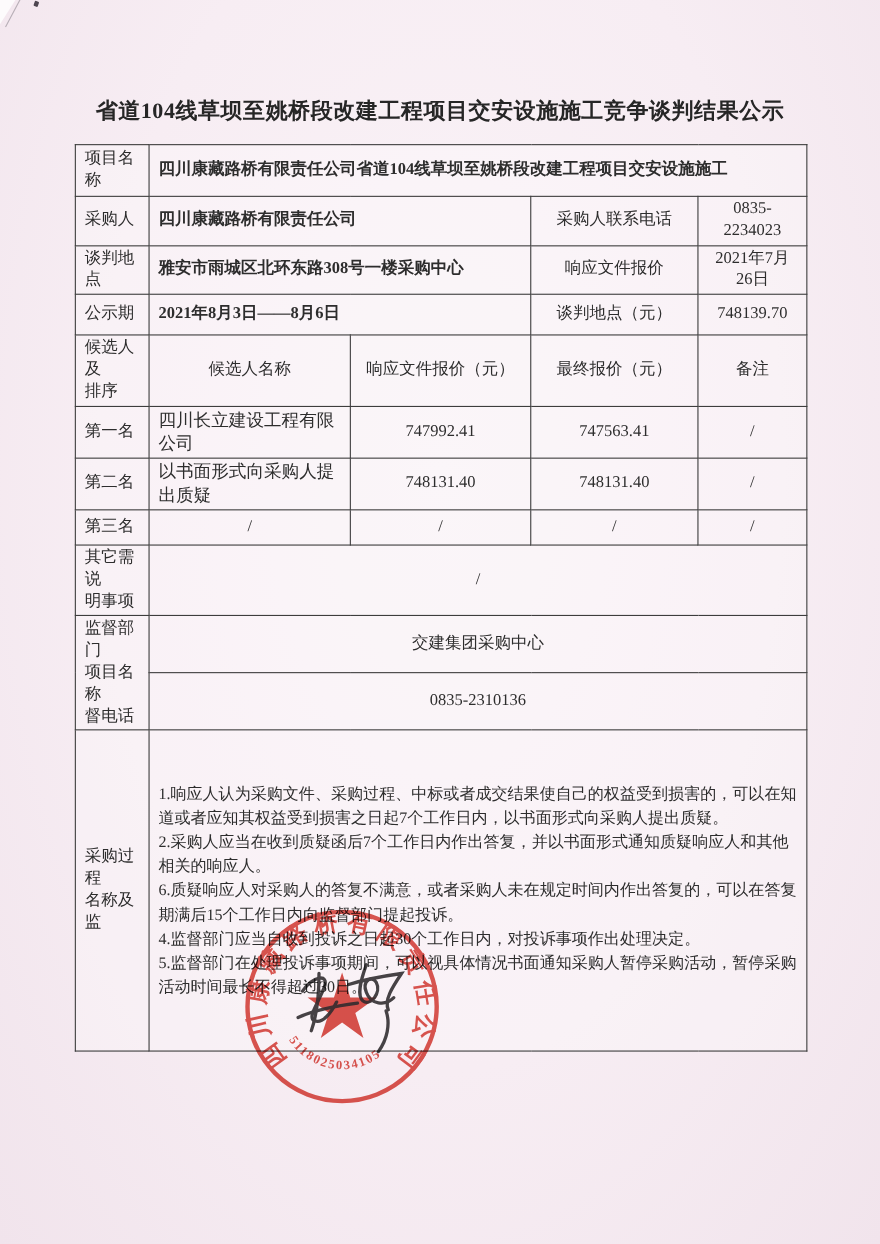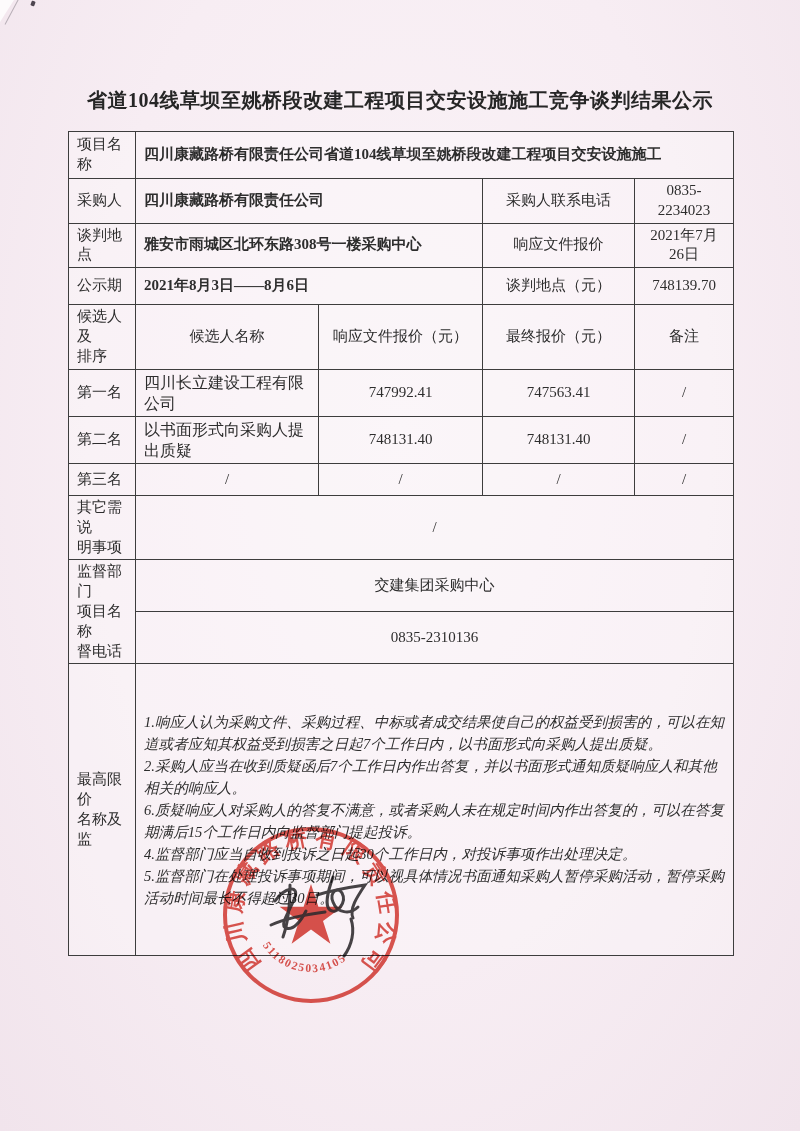--- a/index.html
+++ b/index.html
@@ -29,21 +29,21 @@
     border:1px solid #3d3d3d;
     padding:2px 8px;vertical-align:middle;line-height:1.32;
     overflow:hidden;
   }
   td.lab{padding:2px 3px 2px 6px;}
   .c{text-align:center;}
   .name-cell{font-size:16px;padding:2px 5px;}
   .val{padding-left:9px;font-weight:bold;}
   .line{display:block;}
   .sup-lab{padding:2px 2px;}
-  .notes-cell{padding:6px 10px;font-style:italic;}
+  .notes-cell{padding:6px 10px;}
   .notes{line-height:22px;font-size:14.6px;}
   .sig-label{
     position:absolute;left:72px;top:888px;font-size:17px;letter-spacing:0.5px;color:#2b2b2b;
   }
   .seal{
     position:absolute;left:195px;top:815px;width:240px;height:210px;
     mix-blend-mode:multiply;pointer-events:none;
   }
   .seal text{font-family:"Liberation Serif","DejaVu Serif",serif;}
 </style>
@@ -133,21 +133,21 @@
           <span class="line">项目名称</span>
           <span class="line">督电话</span>
         </td>
         <td class="c" colspan="4">交建集团采购中心</td>
       </tr>
       <tr style="height:39px">
         <td class="c" colspan="4">0835-2310136</td>
       </tr>
       <tr style="height:292px">
         <td class="lab">
-          <span class="line">最高限价</span>
+          <span class="line">采购过程</span>
           <span class="line">名称及监</span>
         </td>
         <td class="notes-cell" colspan="4">
           <div class="notes">
             <div>1.响应人认为采购文件、采购过程、中标或者成交结果使自己的权益受到损害的，可以在知道或者应知其权益受到损害之日起7个工作日内，以书面形式向采购人提出质疑。</div>
             <div>2.采购人应当在收到质疑函后7个工作日内作出答复，并以书面形式通知质疑响应人和其他相关的响应人。</div>
             <div>6.质疑响应人对采购人的答复不满意，或者采购人未在规定时间内作出答复的，可以在答复期满后15个工作日内向监督部门提起投诉。</div>
             <div>4.监督部门应当自收到投诉之日起30个工作日内，对投诉事项作出处理决定。</div>
             <div>5.监督部门在处理投诉事项期间，可以视具体情况书面通知采购人暂停采购活动，暂停采购活动时间最长不得超过30日。</div>
           </div>

